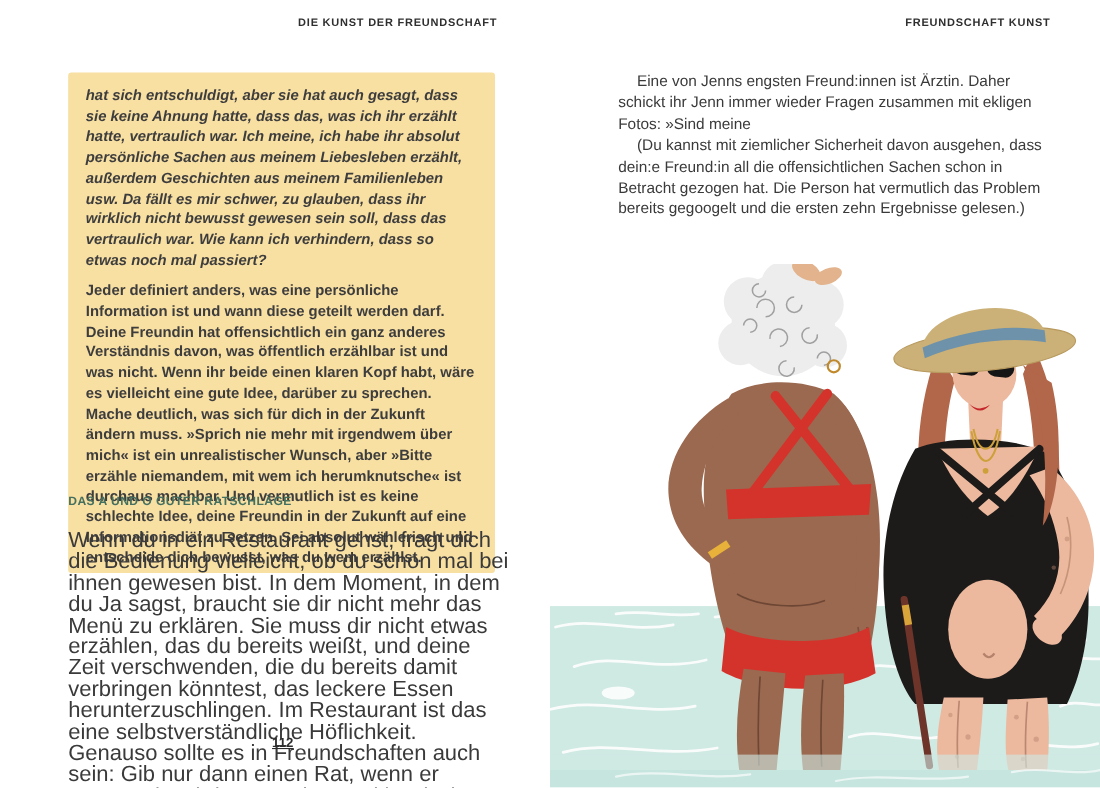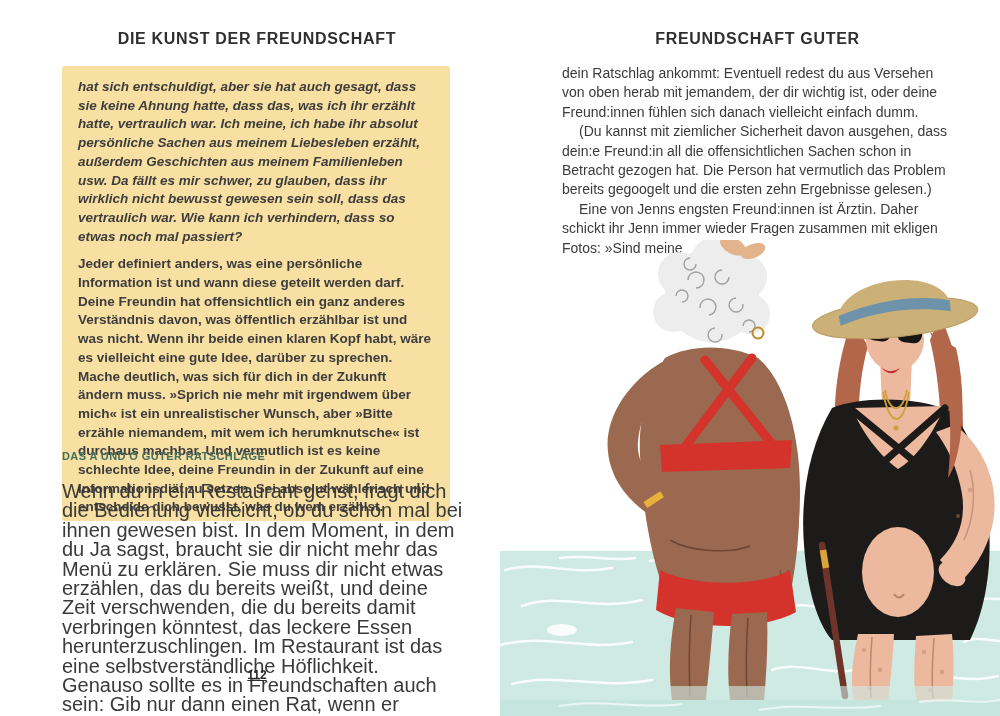--- a/index.html
+++ b/index.html
@@ -3,22 +3,22 @@
 <meta charset="utf-8">
 <style>
   html,body{margin:0;padding:0;}
   body{
     width:1000px;height:716px;position:relative;overflow:hidden;
     background:#ffffff;
     font-family:"Liberation Sans","DejaVu Sans",sans-serif;
     color:#383838;
   }
   .page-header{
-    position:absolute;top:30px;font-size:16px;font-weight:bold;
-    letter-spacing:.7px;color:#2f2f2f;text-align:center;
+    position:absolute;top:16px;font-size:10px;font-weight:bold;
+    letter-spacing:.7px;color:#2f2f2f;text-align:right;
   }
   .page-header.left{left:62px;width:390px;}
   .page-header.right{left:560px;width:395px;}
   .quote-box{
     position:absolute;left:62px;top:66px;width:356px;
     background:#f8dfa2;border-radius:3px;
     padding:12px 16px 4px;
     font-size:13.5px;line-height:18.7px;color:#3d3d3d;font-weight:bold;
   }
   .quote-box p{margin:0;}
@@ -42,37 +42,36 @@
   .right-text p{margin:0;}
   .right-text p.indent{text-indent:17px;}
   .illustration{
     position:absolute;left:500px;top:240px;width:500px;height:476px;
   }
 </style>
 </head>
 <body>
 
 <div class="page-header left">DIE KUNST DER FREUNDSCHAFT</div>
-<div class="page-header right">FREUNDSCHAFT GUTER</div>
+<div class="page-header right">FREUNDSCHAFT KUNST</div>
 
 <div class="quote-box">
   <p class="q">hat sich entschuldigt, aber sie hat auch gesagt, dass sie keine Ahnung hatte, dass das, was ich ihr erzählt hatte, vertraulich war. Ich meine, ich habe ihr absolut persönliche Sachen aus meinem Liebesleben erzählt, außerdem Geschichten aus meinem Familienleben usw. Da fällt es mir schwer, zu glauben, dass ihr wirklich nicht bewusst gewesen sein soll, dass das vertraulich war. Wie kann ich verhindern, dass so etwas noch mal passiert?</p>
   <p class="a">Jeder definiert anders, was eine persönliche Information ist und wann diese geteilt werden darf. Deine Freundin hat offensichtlich ein ganz anderes Verständnis davon, was öffentlich erzählbar ist und was nicht. Wenn ihr beide einen klaren Kopf habt, wäre es vielleicht eine gute Idee, darüber zu sprechen. Mache deutlich, was sich für dich in der Zukunft ändern muss. »Sprich nie mehr mit irgendwem über mich« ist ein unrealistischer Wunsch, aber »Bitte erzähle niemandem, mit wem ich herumknutsche« ist durchaus machbar. Und vermutlich ist es keine schlechte Idee, deine Freundin in der Zukunft auf eine Informationsdiät zu setzen. Sei absolut wählerisch und entscheide dich bewusst, was du wem erzählst.</p>
 </div>
 
 <h2 class="section-heading">DAS A UND O GUTER RATSCHLÄGE</h2>
 
 <div class="body-text">Wenn du in ein Restaurant gehst, fragt dich die Bedienung vielleicht, ob du schon mal bei ihnen gewesen bist. In dem Moment, in dem du Ja sagst, braucht sie dir nicht mehr das Menü zu erklären. Sie muss dir nicht etwas erzählen, das du bereits weißt, und deine Zeit verschwenden, die du bereits damit verbringen könntest, das leckere Essen herunterzuschlingen. Im Restaurant ist das eine selbstverständliche Höflichkeit. Genauso sollte es in Freundschaften auch sein: Gib nur dann einen Rat, wenn er gewünscht wird. Wenn du zum klassischen Typ beratender Menschen gehörst: Wir verstehen dich! Du meinst es gut! Du willst einfach nur helfen. Aber nimm dir einen Moment, um zu reflektieren, wie</div>
 
 <div class="page-number">112</div>
 
 <div class="right-text">
-  <p>dein Ratschlag ankommt: Eventuell redest du aus Versehen von oben herab mit jemandem, der dir wichtig ist, oder deine Freund:innen fühlen sich danach vielleicht einfach dumm.</p>
+  <p class="indent">Eine von Jenns engsten Freund:innen ist Ärztin. Daher schickt ihr Jenn immer wieder Fragen zusammen mit ekligen Fotos: »Sind meine</p>
   <p class="indent">(Du kannst mit ziemlicher Sicherheit davon ausgehen, dass dein:e Freund:in all die offensichtlichen Sachen schon in Betracht gezogen hat. Die Person hat vermutlich das Problem bereits gegoogelt und die ersten zehn Ergebnisse gelesen.)</p>
-  <p class="indent">Eine von Jenns engsten Freund:innen ist Ärztin. Daher schickt ihr Jenn immer wieder Fragen zusammen mit ekligen Fotos: »Sind meine</p>
 </div>
 
 <svg class="illustration" viewBox="0 0 500 476" xmlns="http://www.w3.org/2000/svg" aria-hidden="true">
 
   <g>
     <rect x="0" y="311" width="500" height="165" fill="#cfe9e3"></rect>
     <g stroke="#ffffff" stroke-width="2.5" fill="none" opacity="0.9" stroke-linecap="round">
       <path d="M5,330 C40,320 70,336 112,328"></path>
       <path d="M22,366 C62,352 92,372 142,360"></path>
       <path d="M-4,406 C46,392 82,412 132,402"></path>

